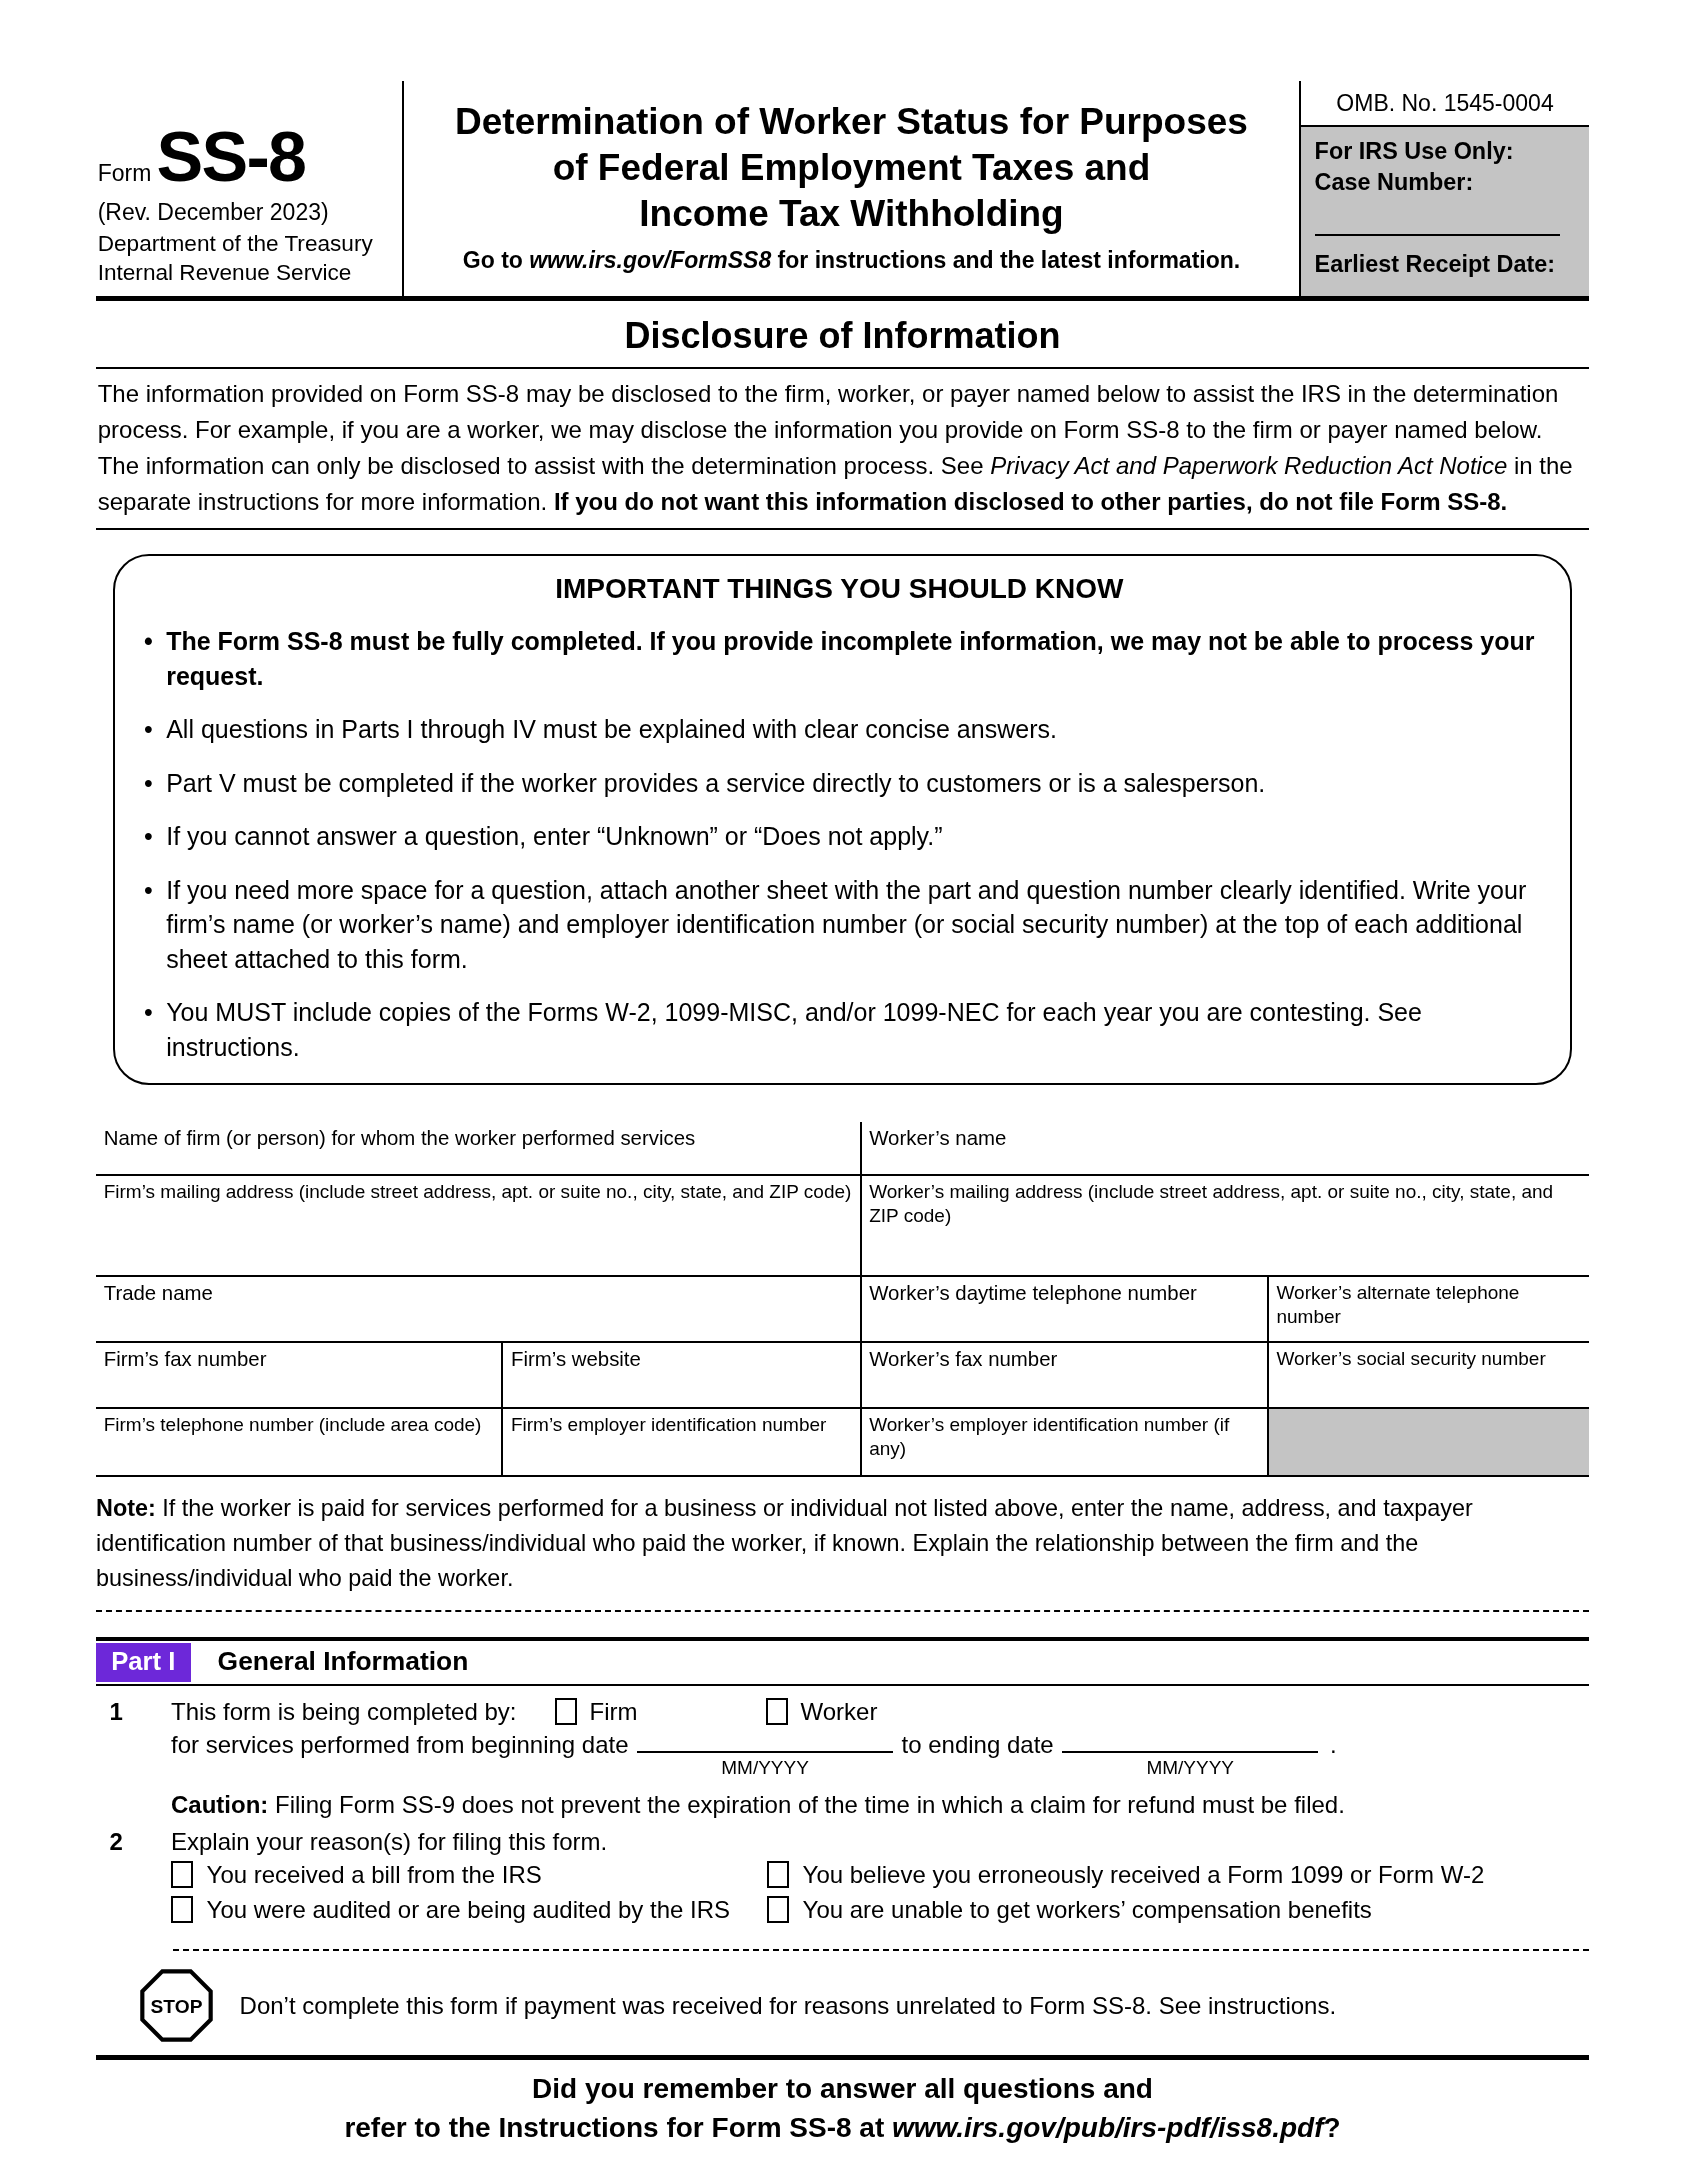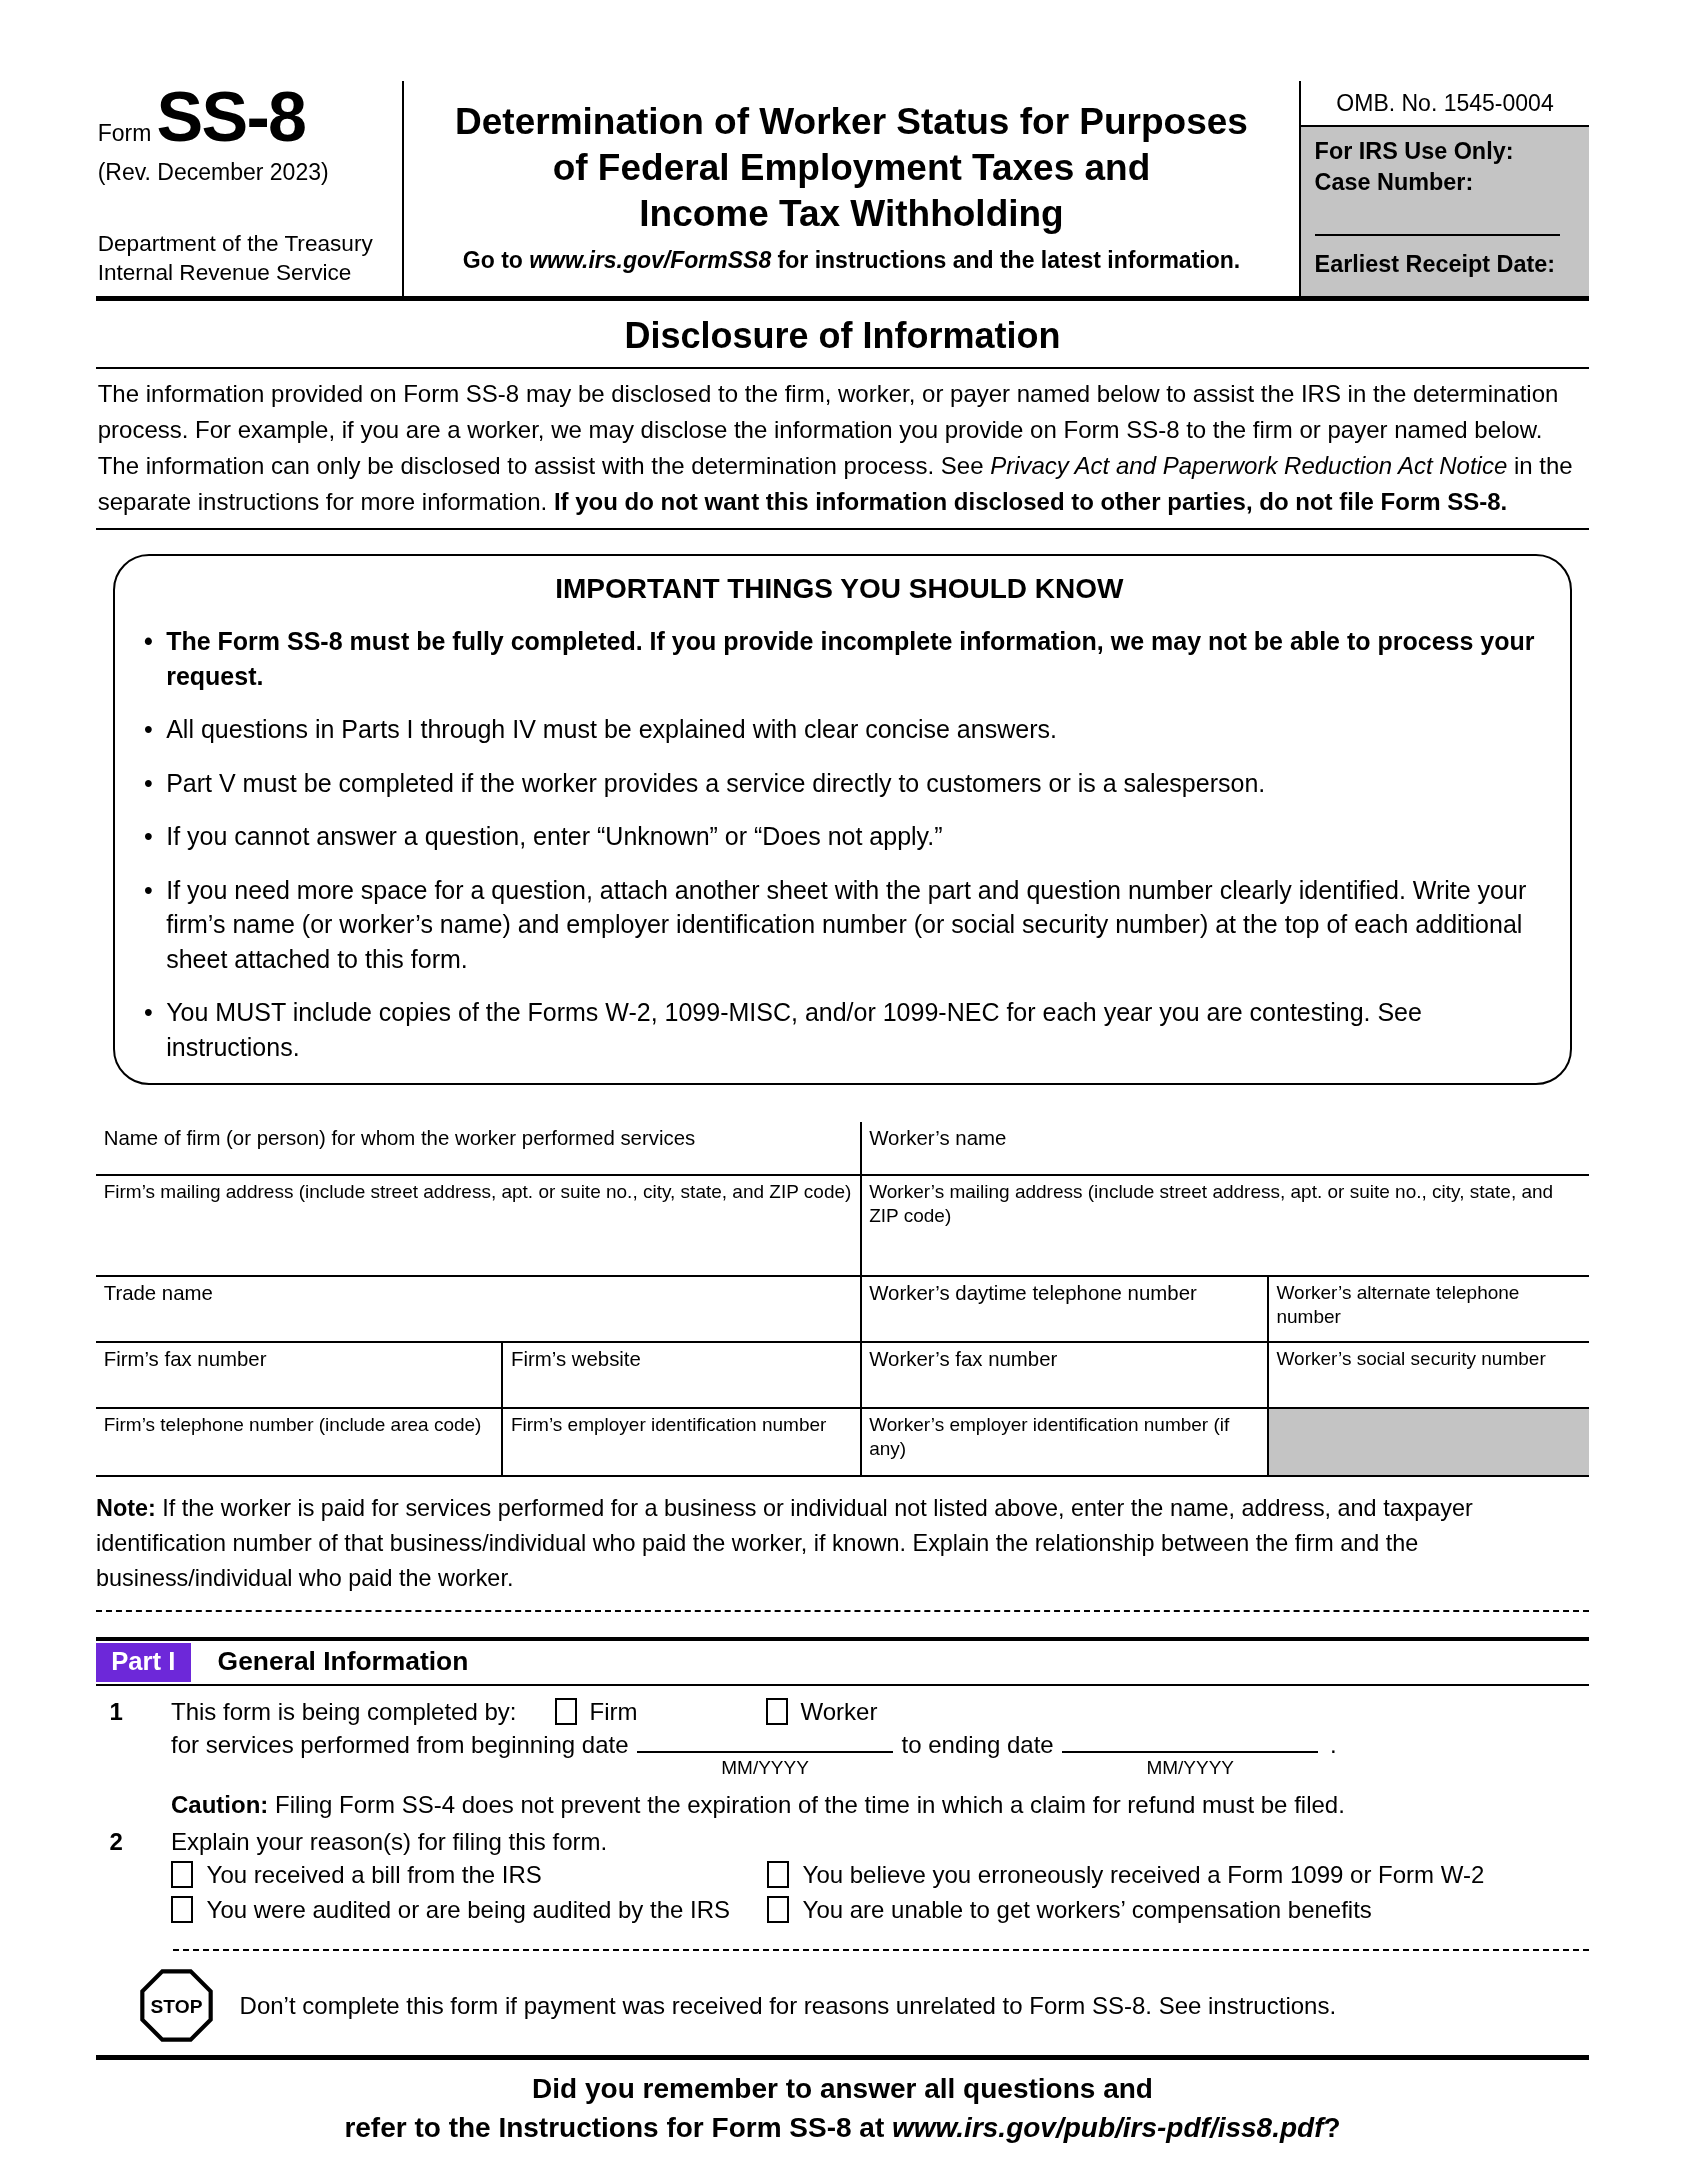--- a/index.html
+++ b/index.html
@@ -7,21 +7,21 @@
   .page {
     width:1685px; height:2181px; background:#fff; color:#000;
     font-family:"Liberation Sans", sans-serif;
     padding:81px 96px 0 96px; position:relative; overflow:hidden;
   }
 
   
   .hdr { display:flex; height:220px; border-bottom:5.1px solid #000; }
   .hdr-left { width:308px; border-right:2.6px solid #000; display:flex; flex-direction:column; padding:3.4px 10.2px 8.5px 1.7px; }
   .form-word { font-size:23px; }
-  .form-num  { font-size:70px; font-weight:800; letter-spacing:-1.7px; line-height:.95; }
+  .form-num  { font-size:70px; font-weight:800; letter-spacing:-1.7px; line-height:.95;margin-top:40px; }
   .form-line { display:flex; align-items:baseline; gap:5.1px; }
   .rev { font-size:23px; margin-top:8.5px; }
   .dept { margin-top:auto; font-size:22.6px; line-height:1.3; }
   .hdr-center { flex:1; border-right:2.6px solid #000; display:flex; flex-direction:column; justify-content:center; text-align:center; padding:5.1px 15.3px 8.5px; }
   .title-line { font-size:37px; font-weight:bold; line-height:1.24; }
   .goto { font-size:23px; font-weight:bold; margin-top:10.2px; }
   .goto .url { font-style:italic; }
   .hdr-right { width:288px; display:flex; flex-direction:column; }
   .omb { height:44px; display:flex; align-items:center; justify-content:center; font-size:23px; }
   .irsbox { flex:1; border-top:2.6px solid #000; padding:8.5px 13.6px 6.8px; font-weight:bold; font-size:23.4px; line-height:1.35; }
@@ -209,21 +209,21 @@
       <span class="bline"></span>
       <span class="fmt">MM/YYYY</span>
     </span>
     <span>to ending date</span>
     <span class="blank">
       <span class="bline"></span>
       <span class="fmt">MM/YYYY</span>
     </span>
     <span class="endper">.</span>
   </div>
-  <div class="caution"><span class="lbl">Caution:</span><span> Filing Form SS-4 does not prevent the expiration of the time in which a claim for refund must be filed.</span></div>
+  <div class="caution"><span class="lbl">Caution:</span><span> Filing Form SS-9 does not prevent the expiration of the time in which a claim for refund must be filed.</span></div>
 
   <div class="qrow" style="margin-top:8.5px;">
     <span class="qnum">2</span>
     <span>Explain your reason(s) for filing this form.</span>
   </div>
   <div class="q2-opts">
     <div class="opt">
       <span class="checkbox"></span>
       <span>You received a bill from the IRS</span>
     </div>

